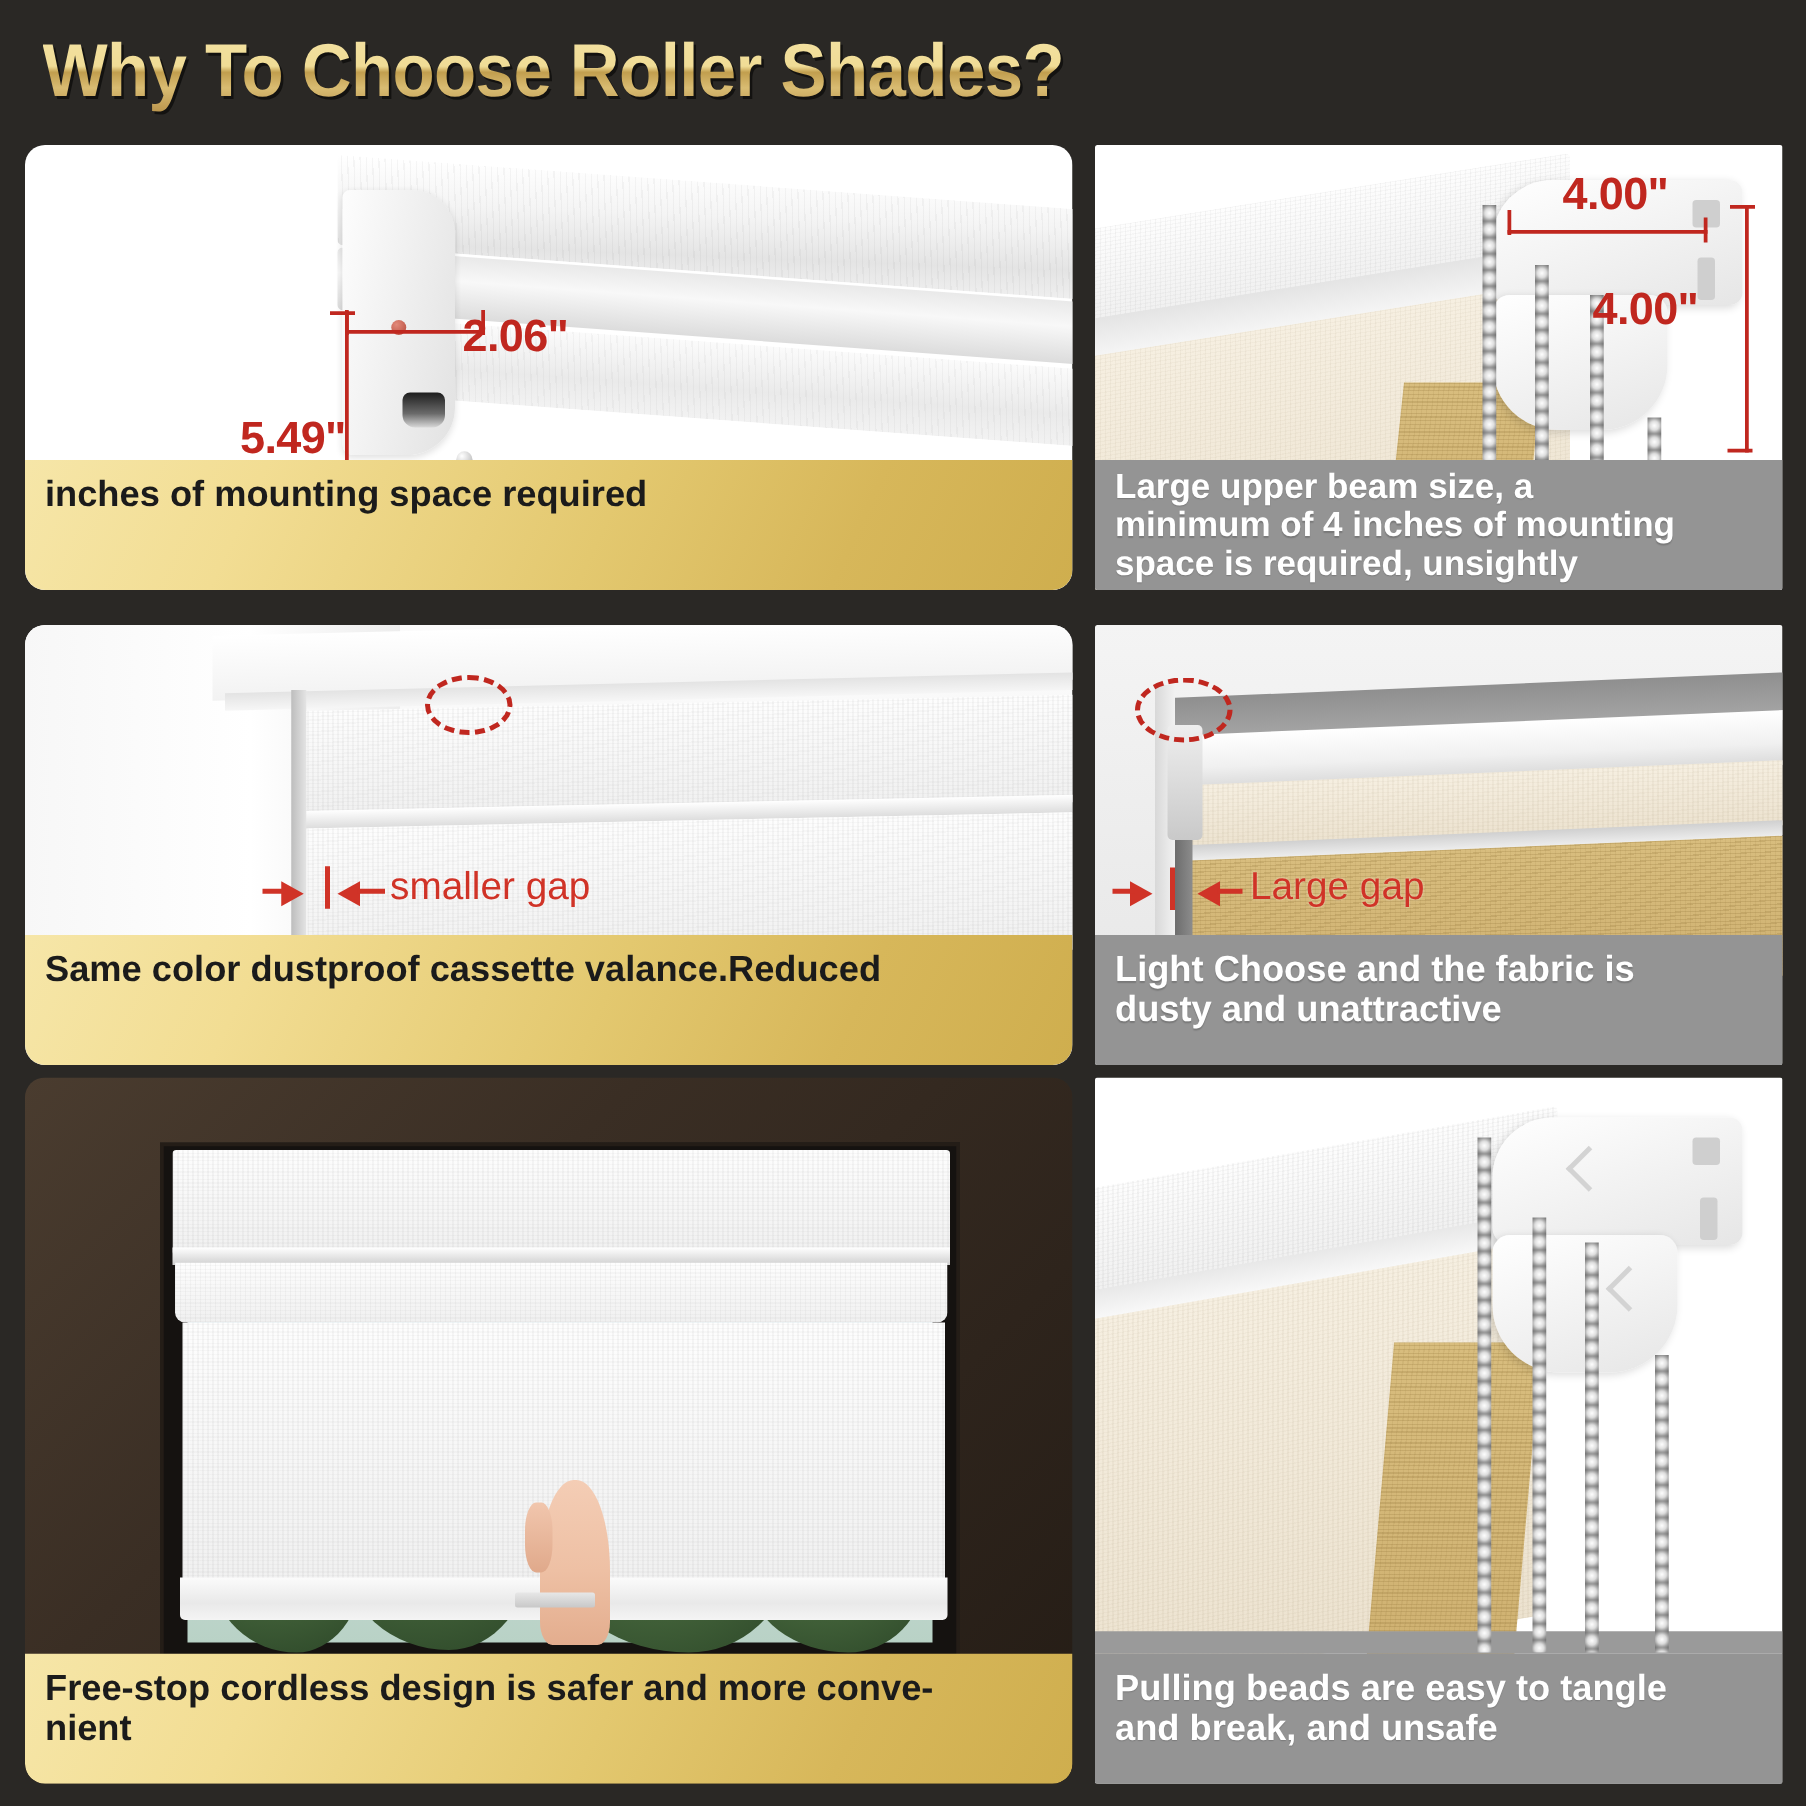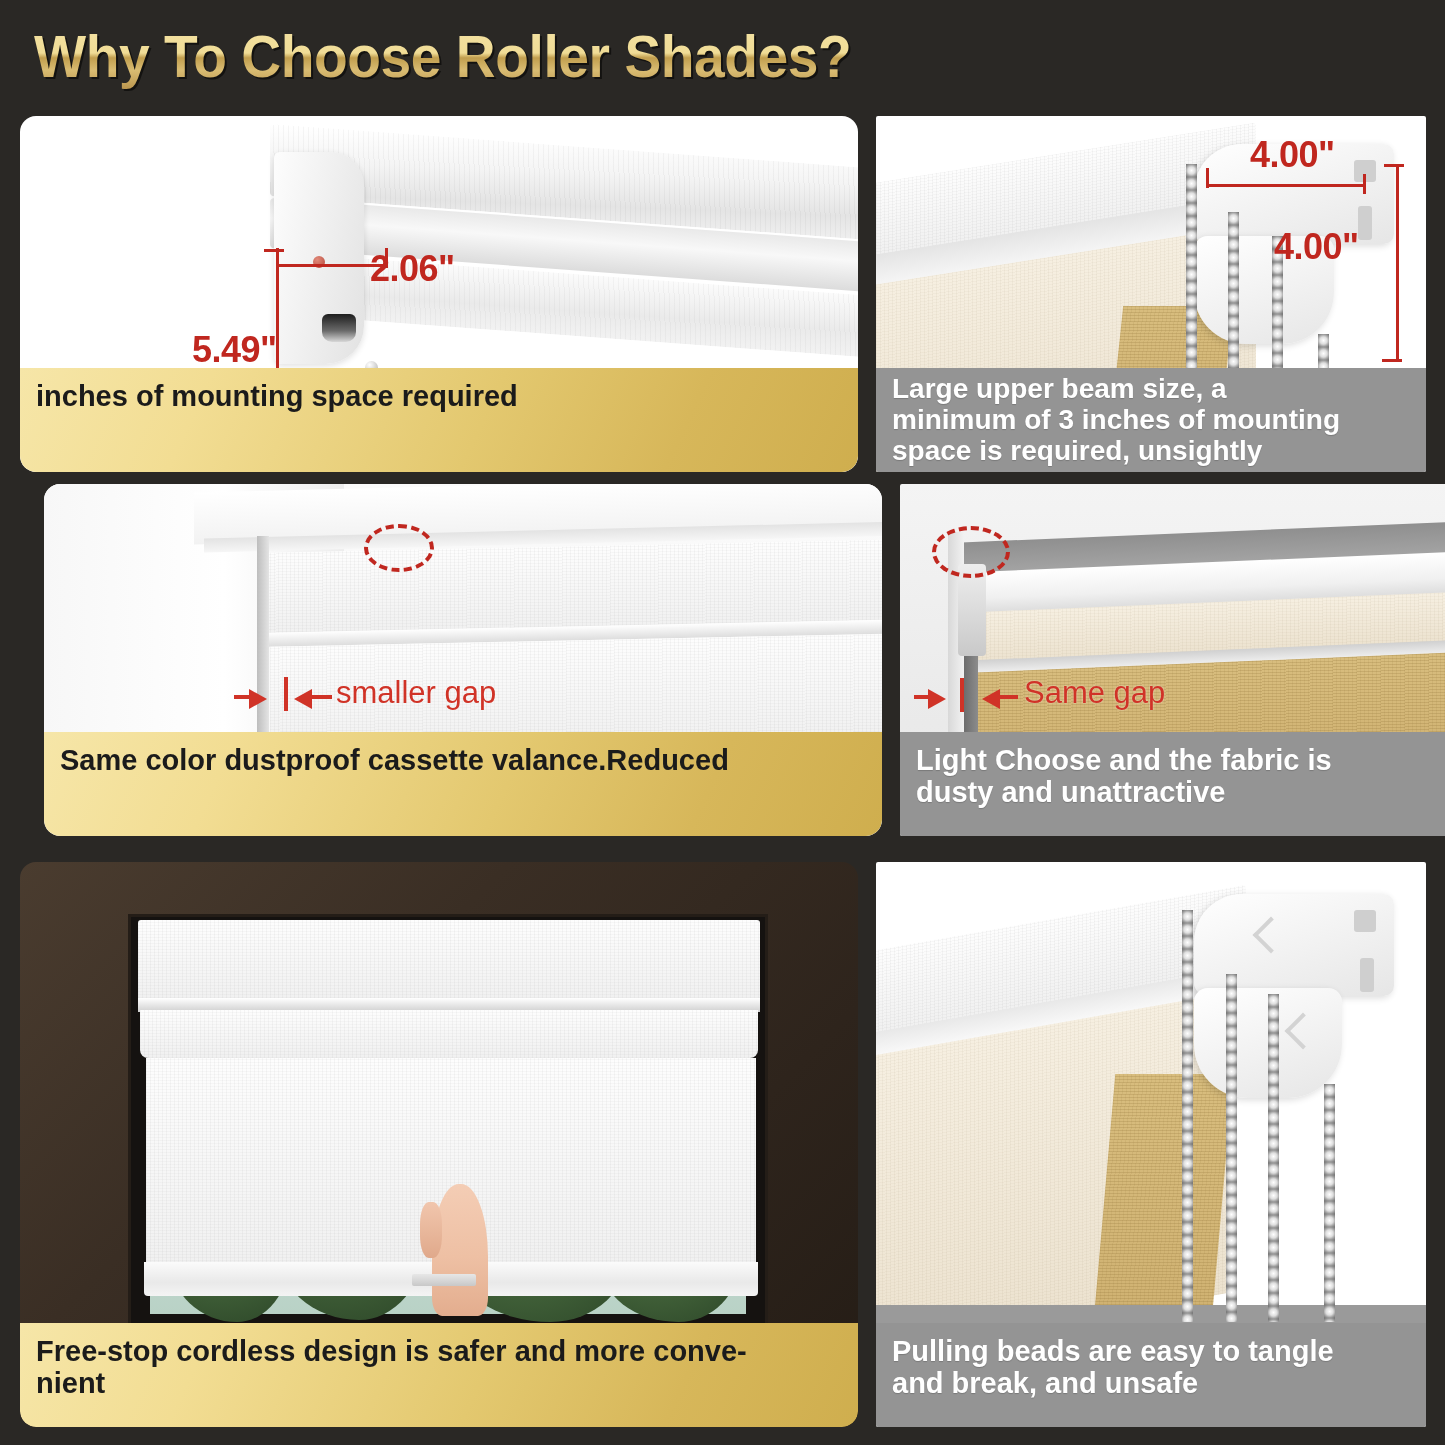--- a/index.html
+++ b/index.html
@@ -33,21 +33,21 @@
     transform:scaleX(0.92); transform-origin:left center;
     color:rgba(0,0,0,0.55); z-index:-1; white-space:nowrap;
   }
 
   
   .panel { position:absolute; overflow:hidden; }
   .panel-left  { left:20px;  width:838px;  border-radius:16px; }
   .panel-right { left:876px; width:550px; border-radius:2px; }
 
   .row1 { top:116px; height:356px; }
-  .row2 { top:484px; height:352px;margin-left:24px; }
+  .row2 { top:500px; height:352px; }
   .row3 { top:862px; height:565px; }
 
   .media { position:absolute; left:0; top:0; right:0; bottom:0; overflow:hidden; }
 
   
   .cap {
     position:absolute; left:0; right:0; bottom:0;
     padding:12px 16px 14px 16px;
     font-size:29px; font-weight:bold; line-height:1.12;
     z-index:40;
@@ -249,21 +249,21 @@
     <div class="dim-text" style="left:374px; top:18px;">4.00"</div>
 
     <div class="dim-line dim-v" style="left:520px; top:48px; height:198px;"></div>
     <div class="tick-h" style="left:508px; top:48px;"></div>
     <div class="tick-h" style="left:506px; top:243px;"></div>
     <div class="dim-text" style="left:398px; top:110px;">4.00"</div>
   </div>
 
   <div class="cap cap-gray three">
     <span class="cap-line">Large upper beam size, a</span>
-    <span class="cap-line">minimum of 3 inches of mounting</span>
+    <span class="cap-line">minimum of 4 inches of mounting</span>
     <span class="cap-line">space is required, unsightly</span>
   </div>
 </div>
 
 <div class="panel panel-left row2">
   <div class="media">
     <div style="position:absolute; inset:0; background:linear-gradient(180deg,#fbfbfb,#f1f1f1);"></div>
 
     <div style="position:absolute; left:0; top:0; width:300px; height:300px;
                 background:linear-gradient(90deg,#f7f7f7,#ffffff 60%,#ededed);"></div>
@@ -318,21 +318,21 @@
     <div style="position:absolute; left:58px; top:80px; width:28px; height:92px;
                 background:linear-gradient(180deg,#eeeeee,#c9c9c9); border-radius:4px;"></div>
 
     <div class="dashed-ellipse" style="left:32px; top:42px; width:78px; height:52px;"></div>
 
     <div class="arrow-r" style="left:28px; top:205px;"></div>
     <div class="arrow-tail" style="left:14px; top:211px; width:18px;"></div>
     <div class="gap-bar" style="left:60px; top:194px; height:34px;"></div>
     <div class="arrow-l" style="left:82px; top:205px;"></div>
     <div class="arrow-tail" style="left:98px; top:211px; width:20px;"></div>
-    <div class="gap-label" style="left:124px; top:191px;">Same gap</div>
+    <div class="gap-label" style="left:124px; top:191px;">Large gap</div>
   </div>
 
   <div class="cap cap-gray">
     <span class="cap-line">Light Choose and the fabric is</span>
     <span class="cap-line">dusty and unattractive</span>
   </div>
 </div>
 
 <div class="panel panel-left row3">
   <div class="media">

